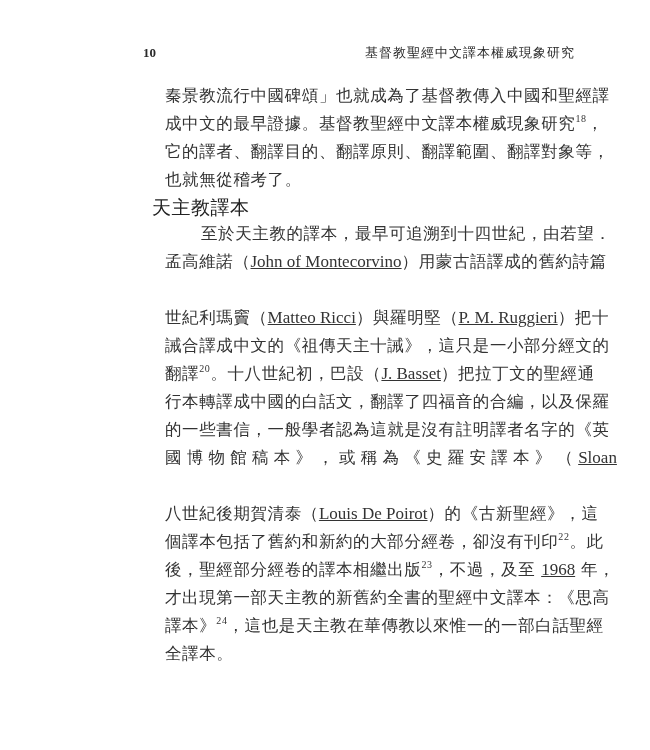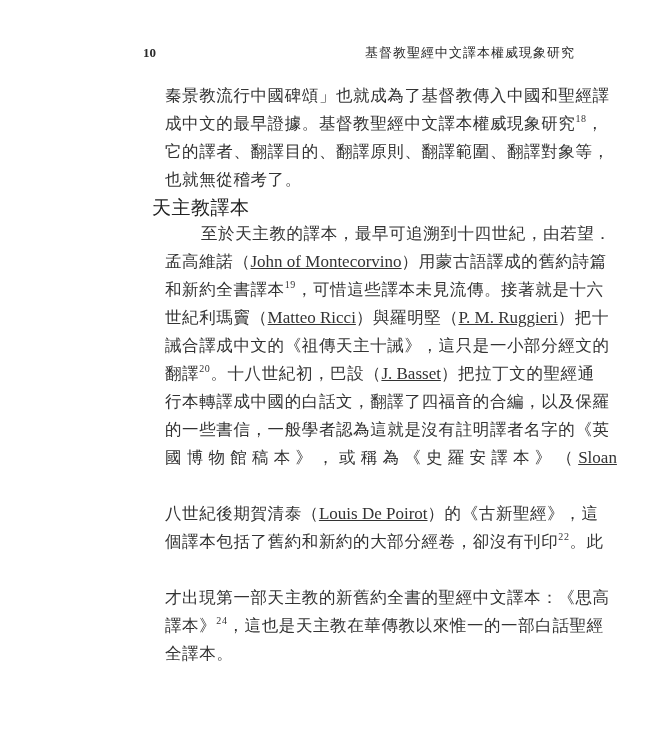--- a/index.html
+++ b/index.html
@@ -39,29 +39,29 @@
 
   <div class="line" style="top:84px"><span>秦景教流行中國碑頌」也就成為了基督教傳入中國和聖經譯</span></div>
   <div class="line" style="top:112px"><span>成中文的最早證據。基督教聖經中文譯本權威現象研究</span><sup>18</sup><span>，</span></div>
   <div class="line" style="top:140px"><span>它的譯者、翻譯目的、翻譯原則、翻譯範圍、翻譯對象等，</span></div>
   <div class="line" style="top:168px"><span>也就無從稽考了。</span></div>
 
   <div class="heading" style="top:194px">天主教譯本</div>
 
   <div class="line indent" style="top:222px"><span>至於天主教的譯本，最早可追溯到十四世紀，由若望．</span></div>
   <div class="line" style="top:250px"><span>孟高維諾（</span><span class="latin">John of Montecorvino</span><span>）用蒙古語譯成的舊約詩篇</span></div>
-  <div class="line" style="top:278px"><span>和新約全書譯本</span><sup>19</sup><span>，可惜這些譯本未見流傳。接著就是十六</span></div>
   <div class="line" style="top:334px"><span>誡合譯成中文的《祖傳天主十誡》，這只是一小部分經文的</span></div>
   <div class="line" style="top:306px"><span>世紀利瑪竇（</span><span class="latin">Matteo Ricci</span><span>）與羅明堅（</span><span class="latin">P. M. Ruggieri</span><span>）把十</span></div>
   <div class="line" style="top:362px"><span>翻譯</span><sup>20</sup><span>。十八世紀初，巴設（</span><span class="latin">J. Basset</span><span>）把拉丁文的聖經通</span></div>
   <div class="line" style="top:390px"><span>行本轉譯成中國的白話文，翻譯了四福音的合編，以及保羅</span></div>
   <div class="line" style="top:418px"><span>的一些書信，一般學者認為這就是沒有註明譯者名字的《英</span></div>
   <div class="line" style="top:446px; letter-spacing:0"><span>國 博 物 館 稿 本 》 ， 或 稱 為 《 史 羅 安 譯 本 》 （ </span><span class="latin">Sloan</span></div>
   <div class="line" style="top:502px"><span>八世紀後期賀清泰（</span><span class="latin">Louis De Poirot</span><span>）的《古新聖經》，這</span></div>
   <div class="line" style="top:530px"><span>個譯本包括了舊約和新約的大部分經卷，卻沒有刊印</span><sup>22</sup><span>。此</span></div>
+  <div class="line" style="top:558px"><span>後，聖經部分經卷的譯本相繼出版</span><sup>23</sup><span>，不過，及至 </span><span class="latin">1968</span><span> 年，</span></div>
   <div class="line" style="top:586px"><span>才出現第一部天主教的新舊約全書的聖經中文譯本：《思高</span></div>
   <div class="line" style="top:614px"><span>譯本》</span><sup>24</sup><span>，這也是天主教在華傳教以來惟一的一部白話聖經</span></div>
   <div class="line" style="top:642px"><span>全譯本。</span></div>
 
 </div>
 
 <style>
   
 </style>
 

